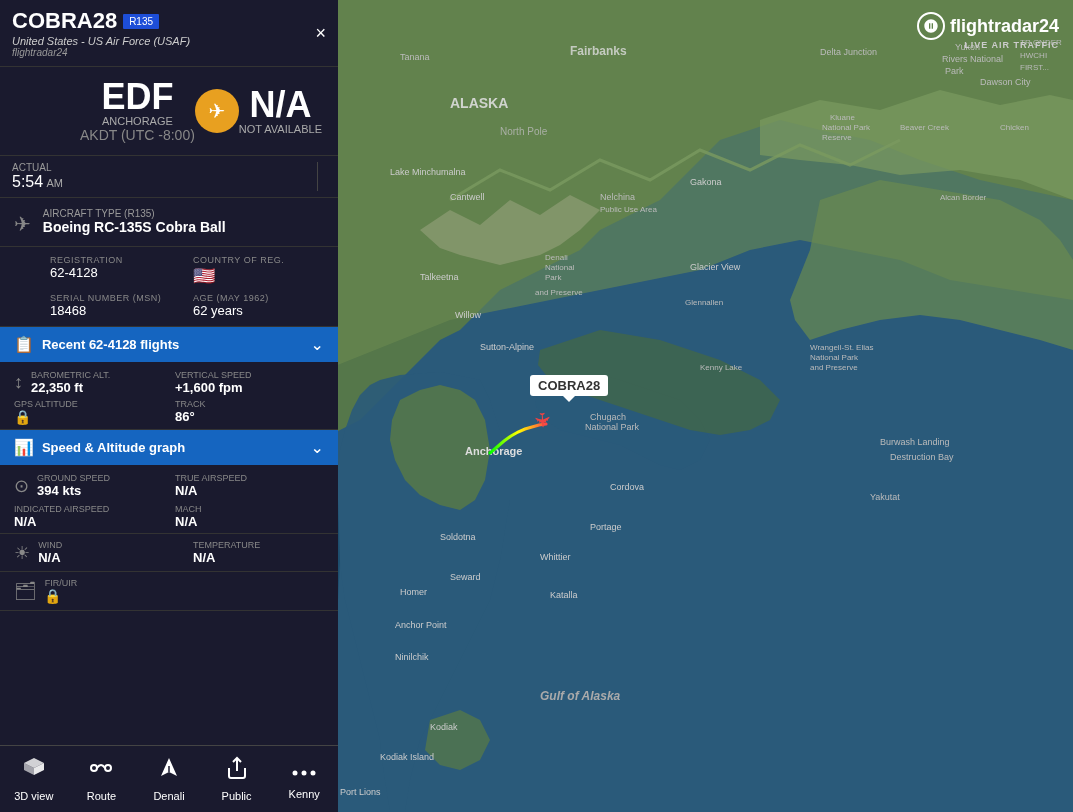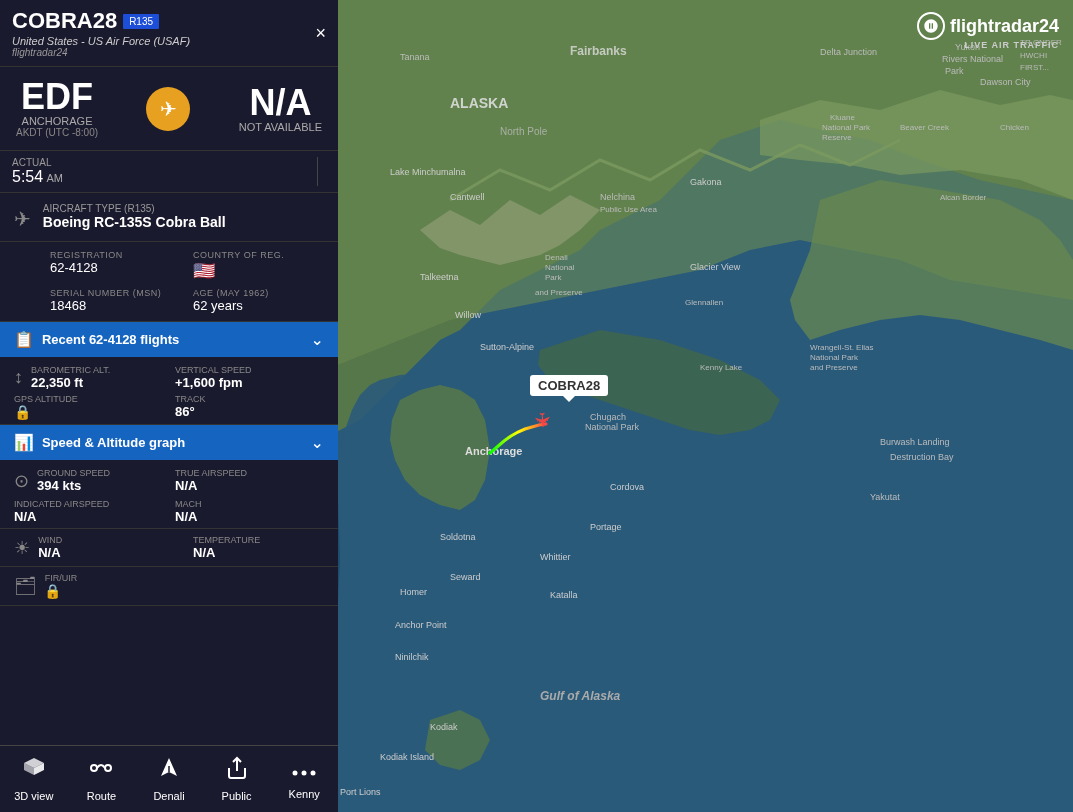--- a/index.html
+++ b/index.html
@@ -127,39 +127,39 @@
       border: none;
       color: white;
     }
 
     
     #route-section {
       background: #1a1a2e;
       padding: 12px 16px;
       display: flex;
       align-items: center;
-      justify-content: space-between;
+      justify-content: flex-end;
       border-bottom: 1px solid #333;
     }
     .route-airport {
       text-align: center;
     }
     .route-code {
       font-size: 36px;
       font-weight: bold;
       color: white;
       line-height: 1;
     }
     .route-name {
       font-size: 11px;
       color: #aaa;
       text-transform: uppercase;
     }
     .route-tz {
-      font-size: 10px;
+      font-size: 14px;
       color: #888;
     }
     .route-arrow {
       display: flex;
       align-items: center;
       justify-content: center;
       width: 44px; height: 44px;
       background: #e8a020;
       border-radius: 50%;
       font-size: 20px;

